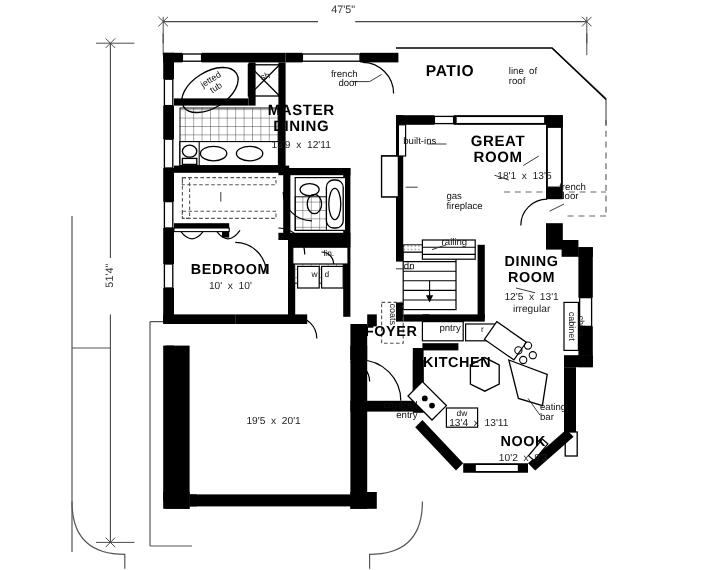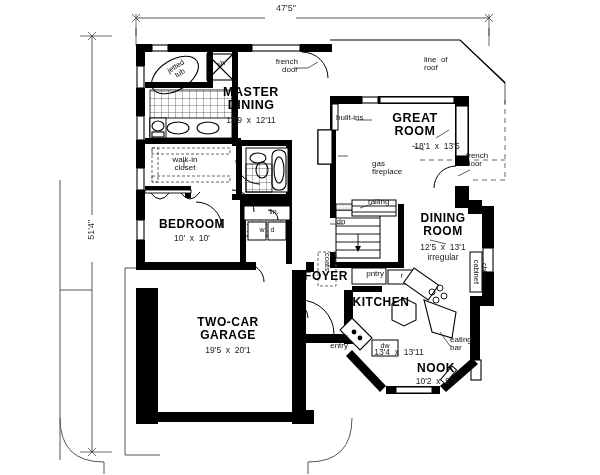--- a/index.html
+++ b/index.html
@@ -308,39 +308,38 @@
       <path d="M330 224 L344 224"></path>
       <path d="M450 346 L440 332"></path>
       <path d="M430 240 L446 244"></path>
     </g>
   </svg>
 
   <div class="lbl" style="left:246px;top:4px;width:80px;font-size:9px;color:#333;">47'5"</div>
 
   <div class="lbl vert" style="left:62px;top:225px;width:60px;font-size:9px;color:#333;transform:rotate(-90deg);">51'4"</div>
 
+  <div class="lbl room-name" style="left:330px;top:52px;width:90px;font-size:13px;">PATIO</div>
 
   <div class="lbl room-name" style="left:196px;top:86px;width:110px;font-size:12.5px;">MASTER
 DINING</div>
   <div class="lbl room-dim" style="left:196px;top:116px;width:110px;font-size:8.5px;">13'9  x  12'11</div>
 
   <div class="lbl room-name" style="left:370px;top:112px;width:90px;font-size:12.5px;">GREAT
 ROOM</div>
   <div class="lbl room-dim" style="left:392px;top:142px;width:90px;font-size:8.5px;">18'1  x  13'5</div>
 
   <div class="lbl room-name" style="left:146px;top:218px;width:92px;font-size:12px;">BEDROOM</div>
   <div class="lbl room-dim" style="left:146px;top:234px;width:92px;font-size:8.5px;">10'  x  10'</div>
 
   <div class="lbl room-name" style="left:406px;top:212px;width:74px;font-size:12px;">DINING
 ROOM</div>
   <div class="lbl room-dim" style="left:406px;top:243px;width:74px;font-size:8.5px;">12'5  x  13'1</div>
   <div class="lbl room-dim" style="left:406px;top:253px;width:74px;font-size:8.5px;">irregular</div>
 
-  <div class="lbl room-name" style="left:168px;top:316px;width:120px;font-size:12px;">TWO-CAR
-GARAGE</div>
   <div class="lbl room-dim" style="left:168px;top:346px;width:120px;font-size:8.5px;">19'5  x  20'1</div>
 
   <div class="lbl room-name" style="left:344px;top:296px;width:74px;font-size:12px;">KITCHEN</div>
   <div class="lbl room-dim" style="left:358px;top:348px;width:82px;font-size:8.5px;">13'4  x  13'11</div>
 
   <div class="lbl room-name" style="left:398px;top:362px;width:76px;font-size:12px;">NOOK</div>
   <div class="lbl room-dim" style="left:398px;top:377px;width:76px;font-size:8.5px;">10'2  x  9'3</div>
 
   <div class="lbl room-name" style="left:296px;top:270px;width:60px;font-size:12px;">FOYER</div>
 
@@ -348,22 +347,20 @@
 tub</div>
 
   <div class="lbl note" style="left:210px;top:60px;width:22px;font-size:7.5px;transform:rotate(-18deg);">sh</div>
 
   <div class="lbl note" style="left:250px;top:58px;width:48px;font-size:8px;text-align:right;">french
 door</div>
 
   <div class="lbl note" style="left:466px;top:152px;width:40px;font-size:8px;text-align:left;">french
 door</div>
 
-  <div class="lbl note" style="left:150px;top:156px;width:70px;font-size:8px;">walk-in
-closet</div>
 
   <div class="lbl note" style="left:336px;top:114px;width:46px;font-size:8px;text-align:left;">built-ins</div>
 
   <div class="lbl note" style="left:344px;top:160px;width:50px;font-size:8px;text-align:left;padding-left:28px;">gas
 fireplace</div>
 
   <div class="lbl note" style="left:424px;top:56px;width:52px;font-size:8px;text-align:left;">line  of
 roof</div>
 
   <div class="lbl note" style="left:368px;top:198px;width:44px;font-size:8px;text-align:left;">railing</div>

